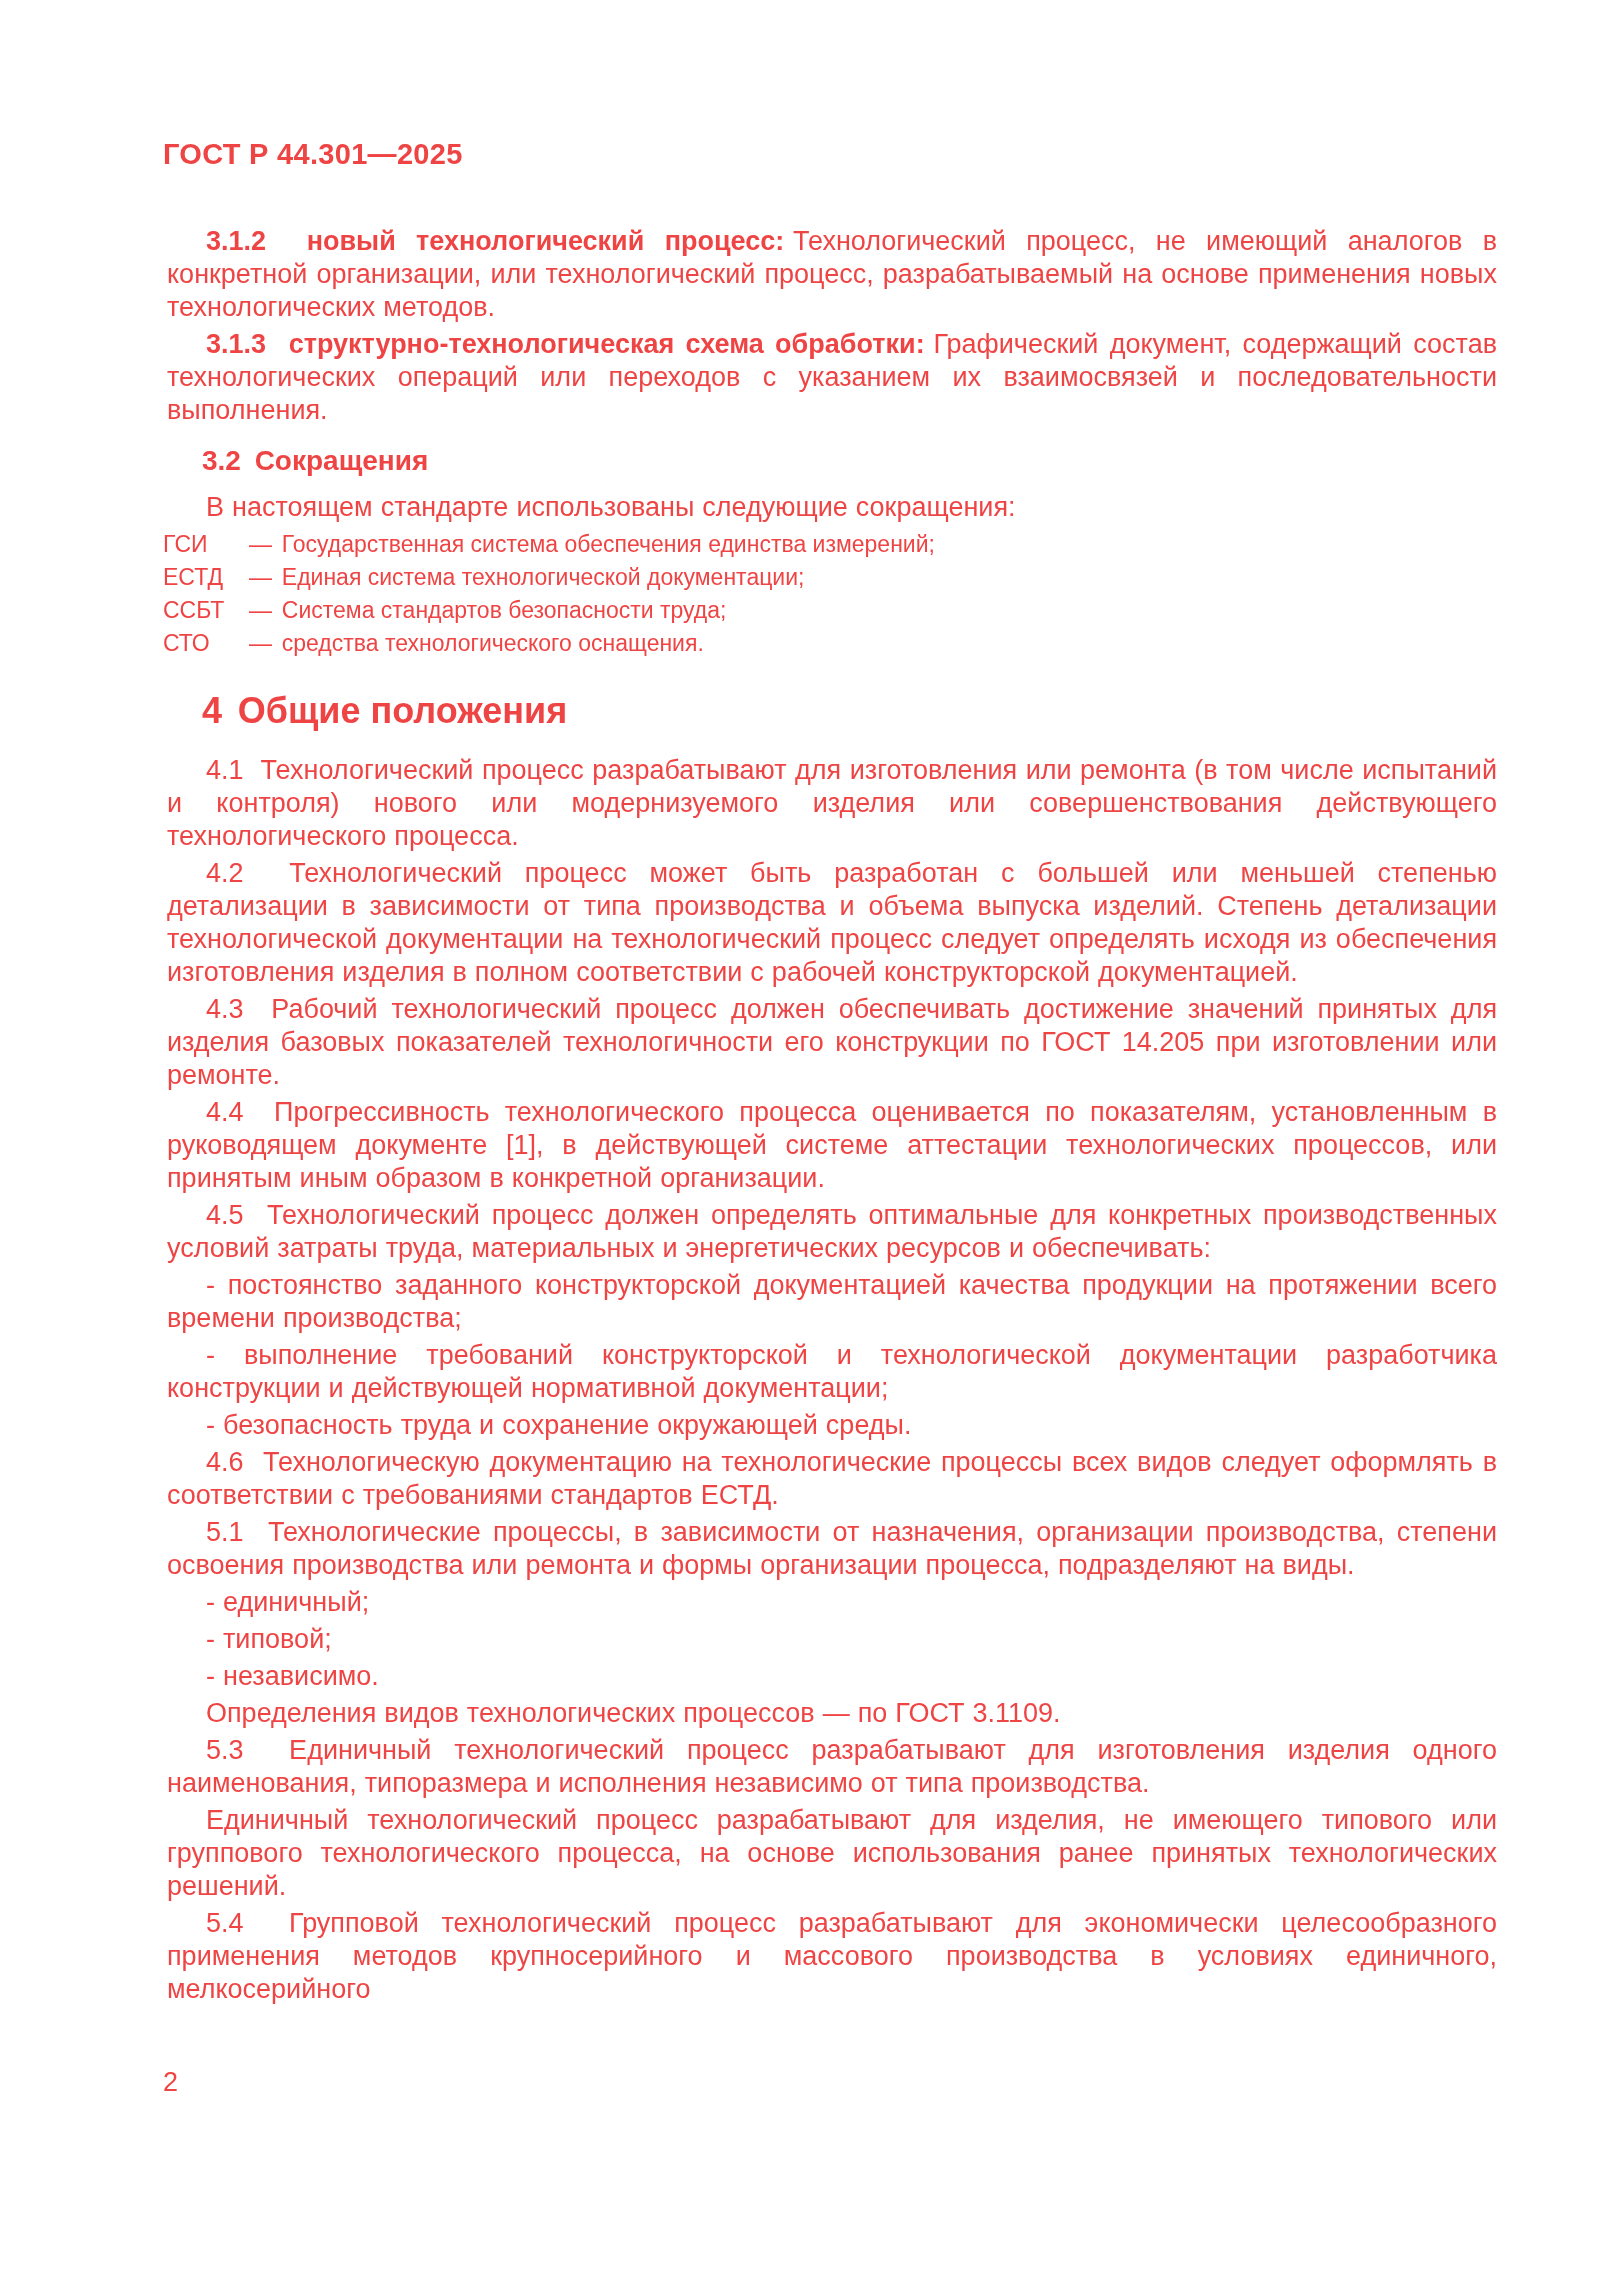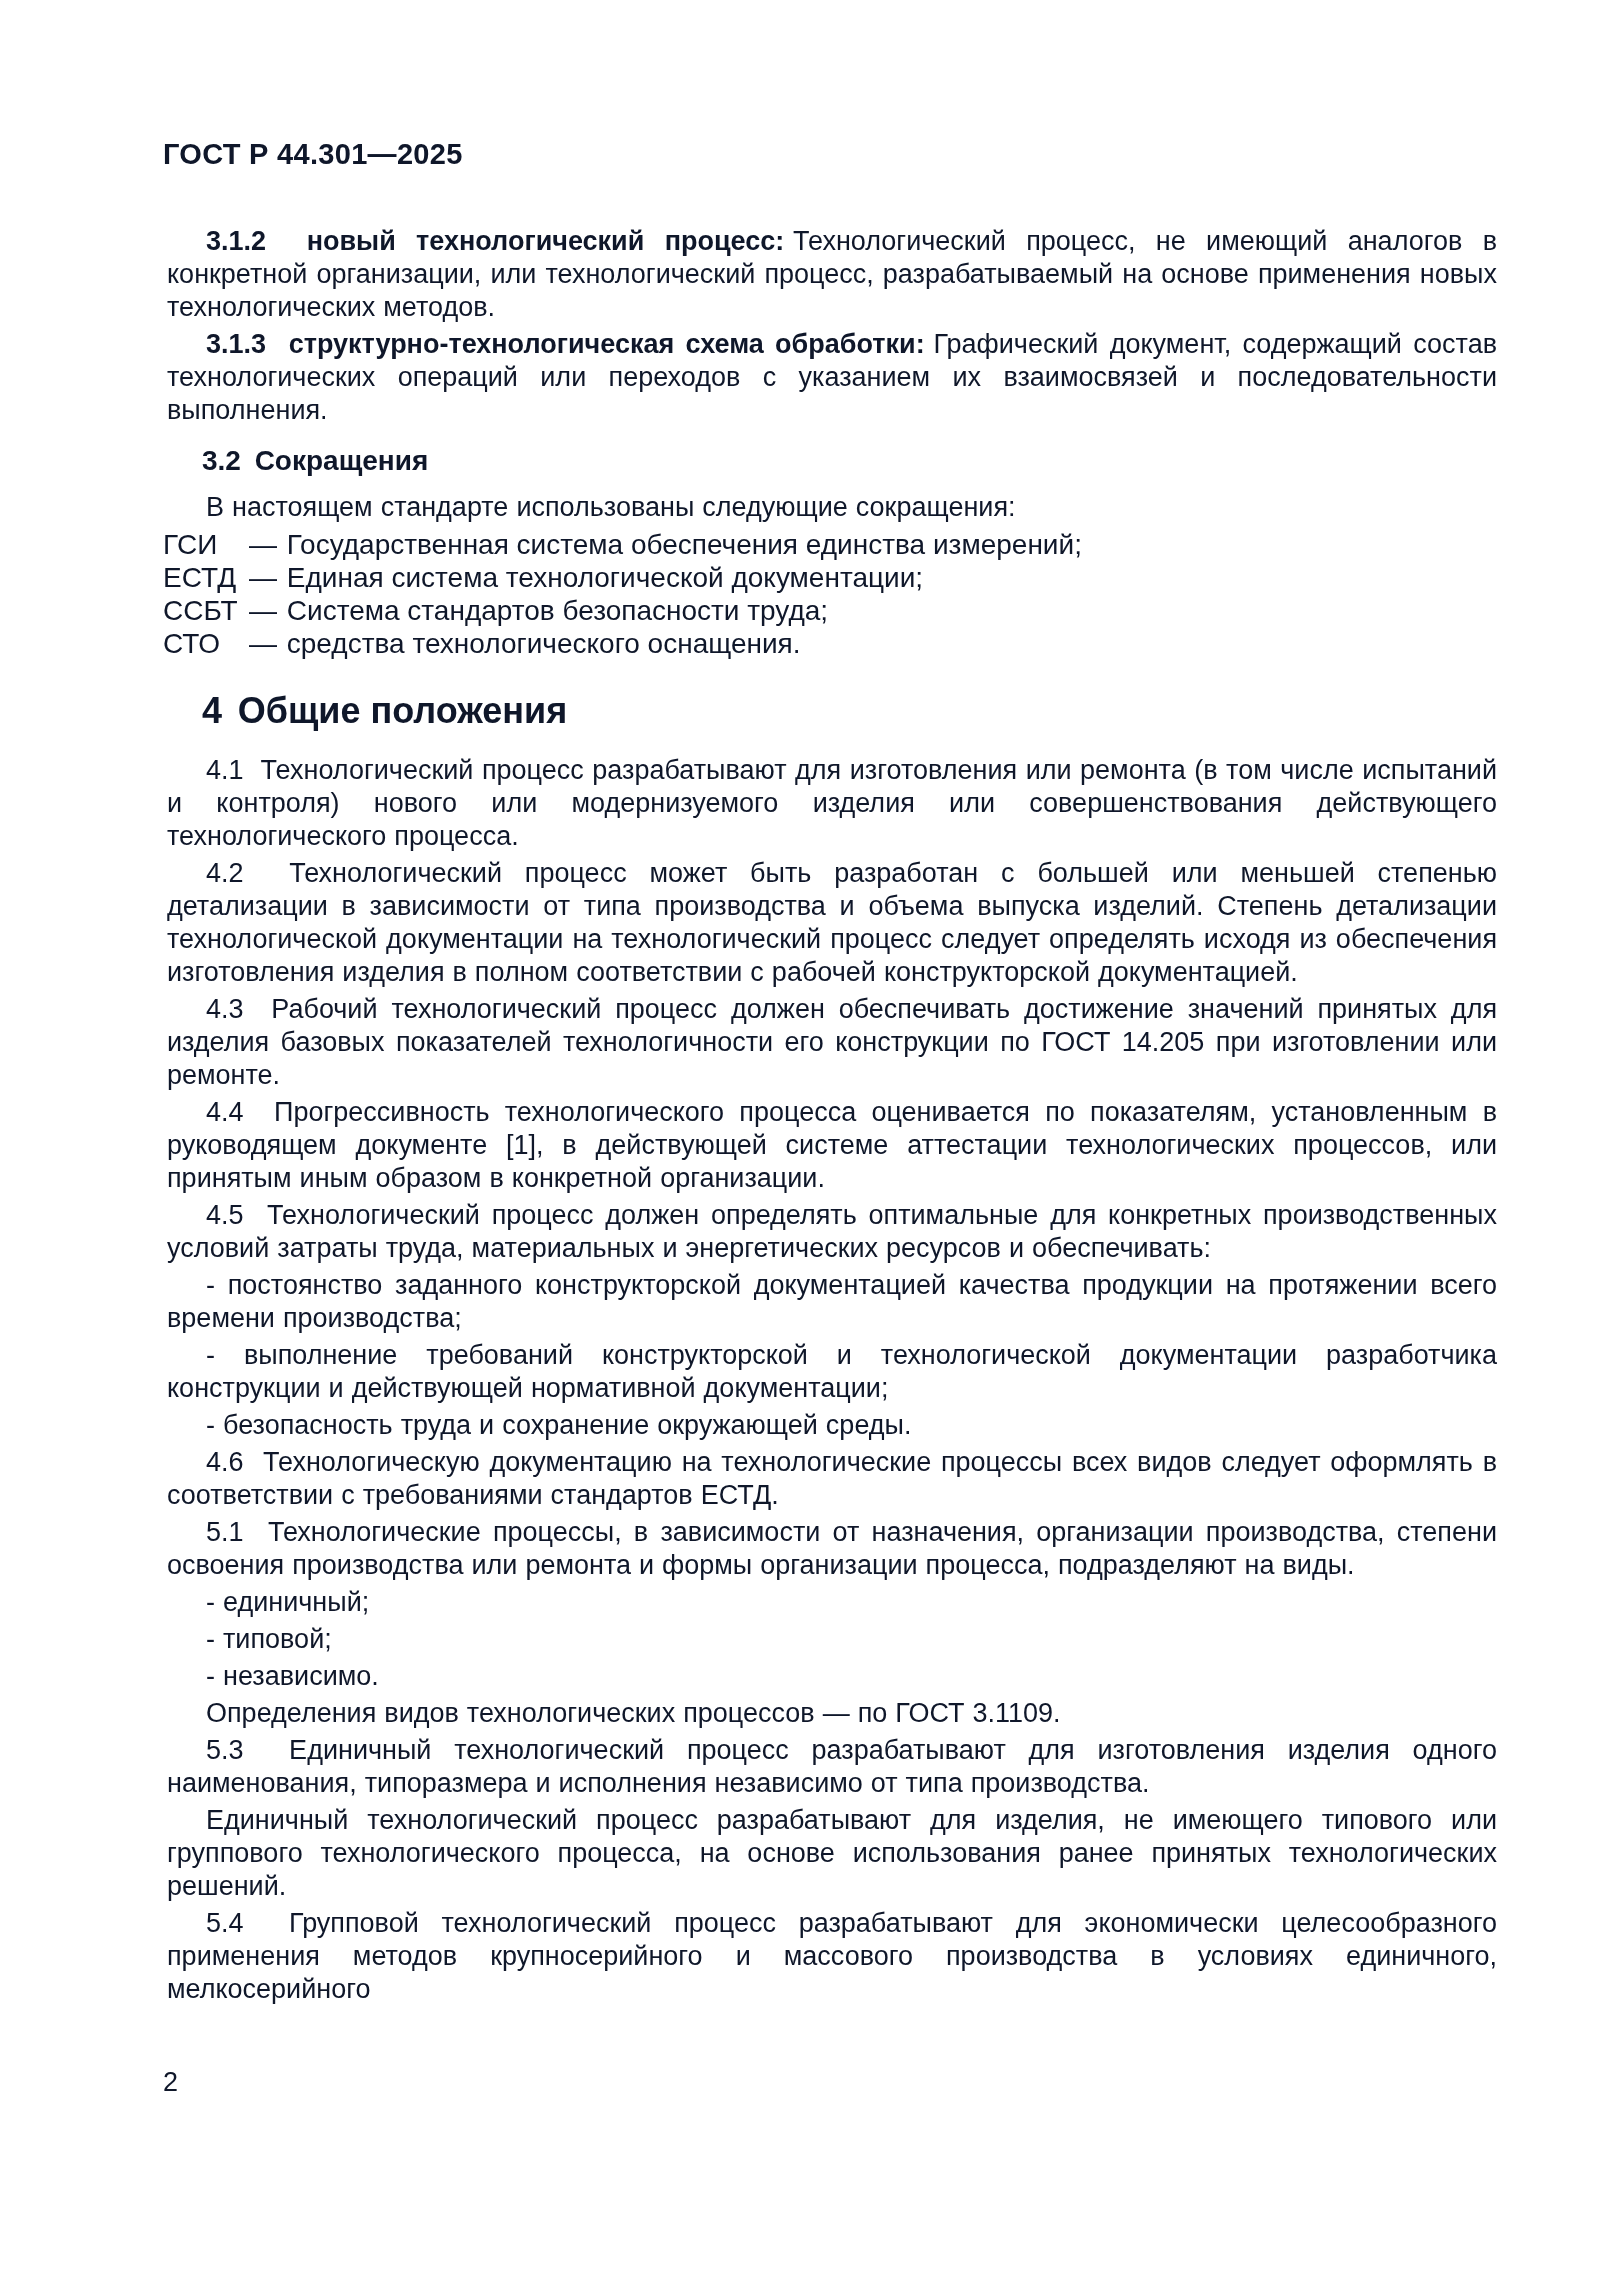--- a/index.html
+++ b/index.html
@@ -2,21 +2,21 @@
 <html lang="ru"><head>
 <meta charset="utf-8">
 <title>ГОСТ Р 44.301—2025 — страница 2</title>
 <style>
   html,body{margin:0;padding:0;background:#ffffff;}
   .page{
     position:relative;
     width:1621px;
     height:2293px;
     background:#ffffff;
-    color:#0f172a;
+    color:#ef4444;
     font-family:"Liberation Sans", sans-serif;
     overflow:hidden;
   }
   .content{
     position:absolute;
     left:163px;
     top:137px;
     width:1338px;
   }
   .doc-header{
@@ -50,21 +50,21 @@
   .section-heading{
     font-size:36px;
     font-weight:bold;
     line-height:45px;
     margin:27.4px 0 21.6px 0;
     text-indent:39px;
   }
   .section-heading .h-num{margin-right:15.7px;}
   .abbr-row{
     display:flex;
-    font-size:28px;
+    font-size:23px;
     line-height:33px;
   }
   .abbr-term{flex:none;width:86px;}
   .abbr-dash{flex:none;margin-right:9.8px;}
   .abbr-def{flex:1;}
   .page-number{
     position:absolute;
     left:163px;
     top:2066px;
     font-size:27px;

